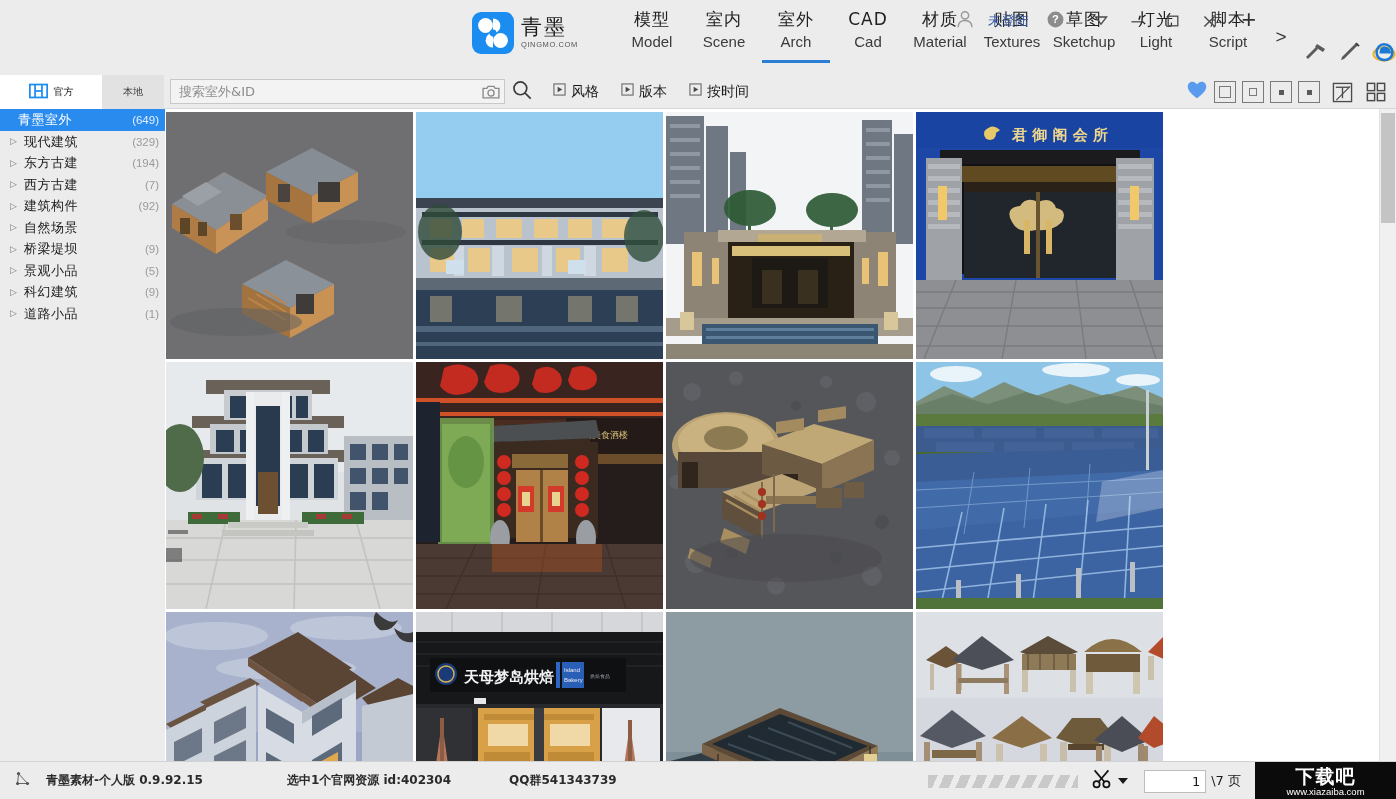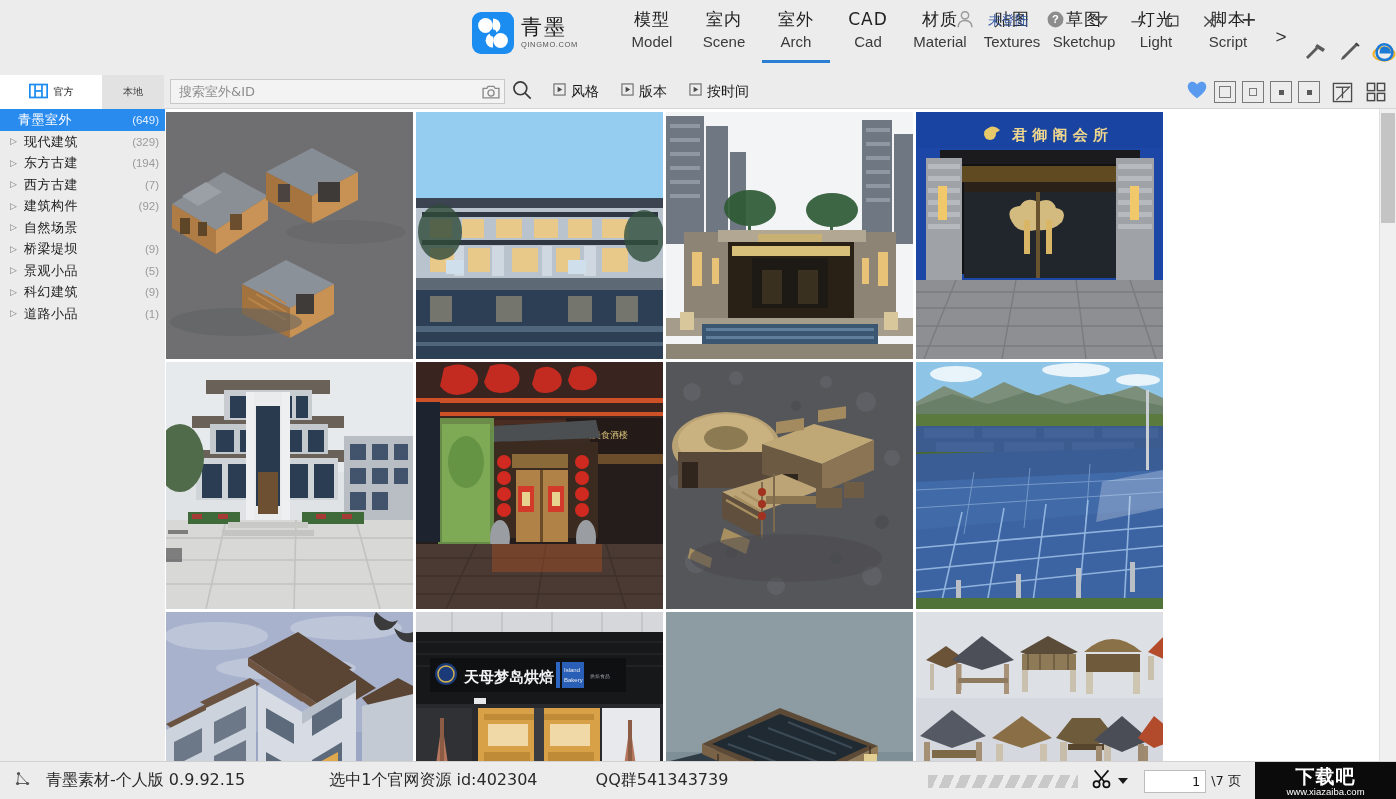--- a/index.html
+++ b/index.html
@@ -319,21 +319,21 @@
   .statusbar {
     height: 38px;
     flex: 0 0 38px;
     background: #ececec;
     border-top: 1px solid #d2d2d2;
     display: flex; align-items: center;
     position: relative;
     font-family: "DejaVu Sans", sans-serif;
   }
   .sb-icon { margin-left: 14px; display:block; }
-  .sb-text { font-size: 16px; color: #2a2a2a; }
+  .sb-text { font-size: 12px; color: #2a2a2a; font-weight: bold; }
   .sb-ver { margin-left: 14px; }
   .sb-sel { margin-left: 84px; }
   .sb-qq  { margin-left: 58px; }
   .sb-right {
     position: absolute; right: 0; top: 0;
     height: 38px;
     display: flex; align-items: center;
     padding-right: 0px;
   }
   .stripes {

